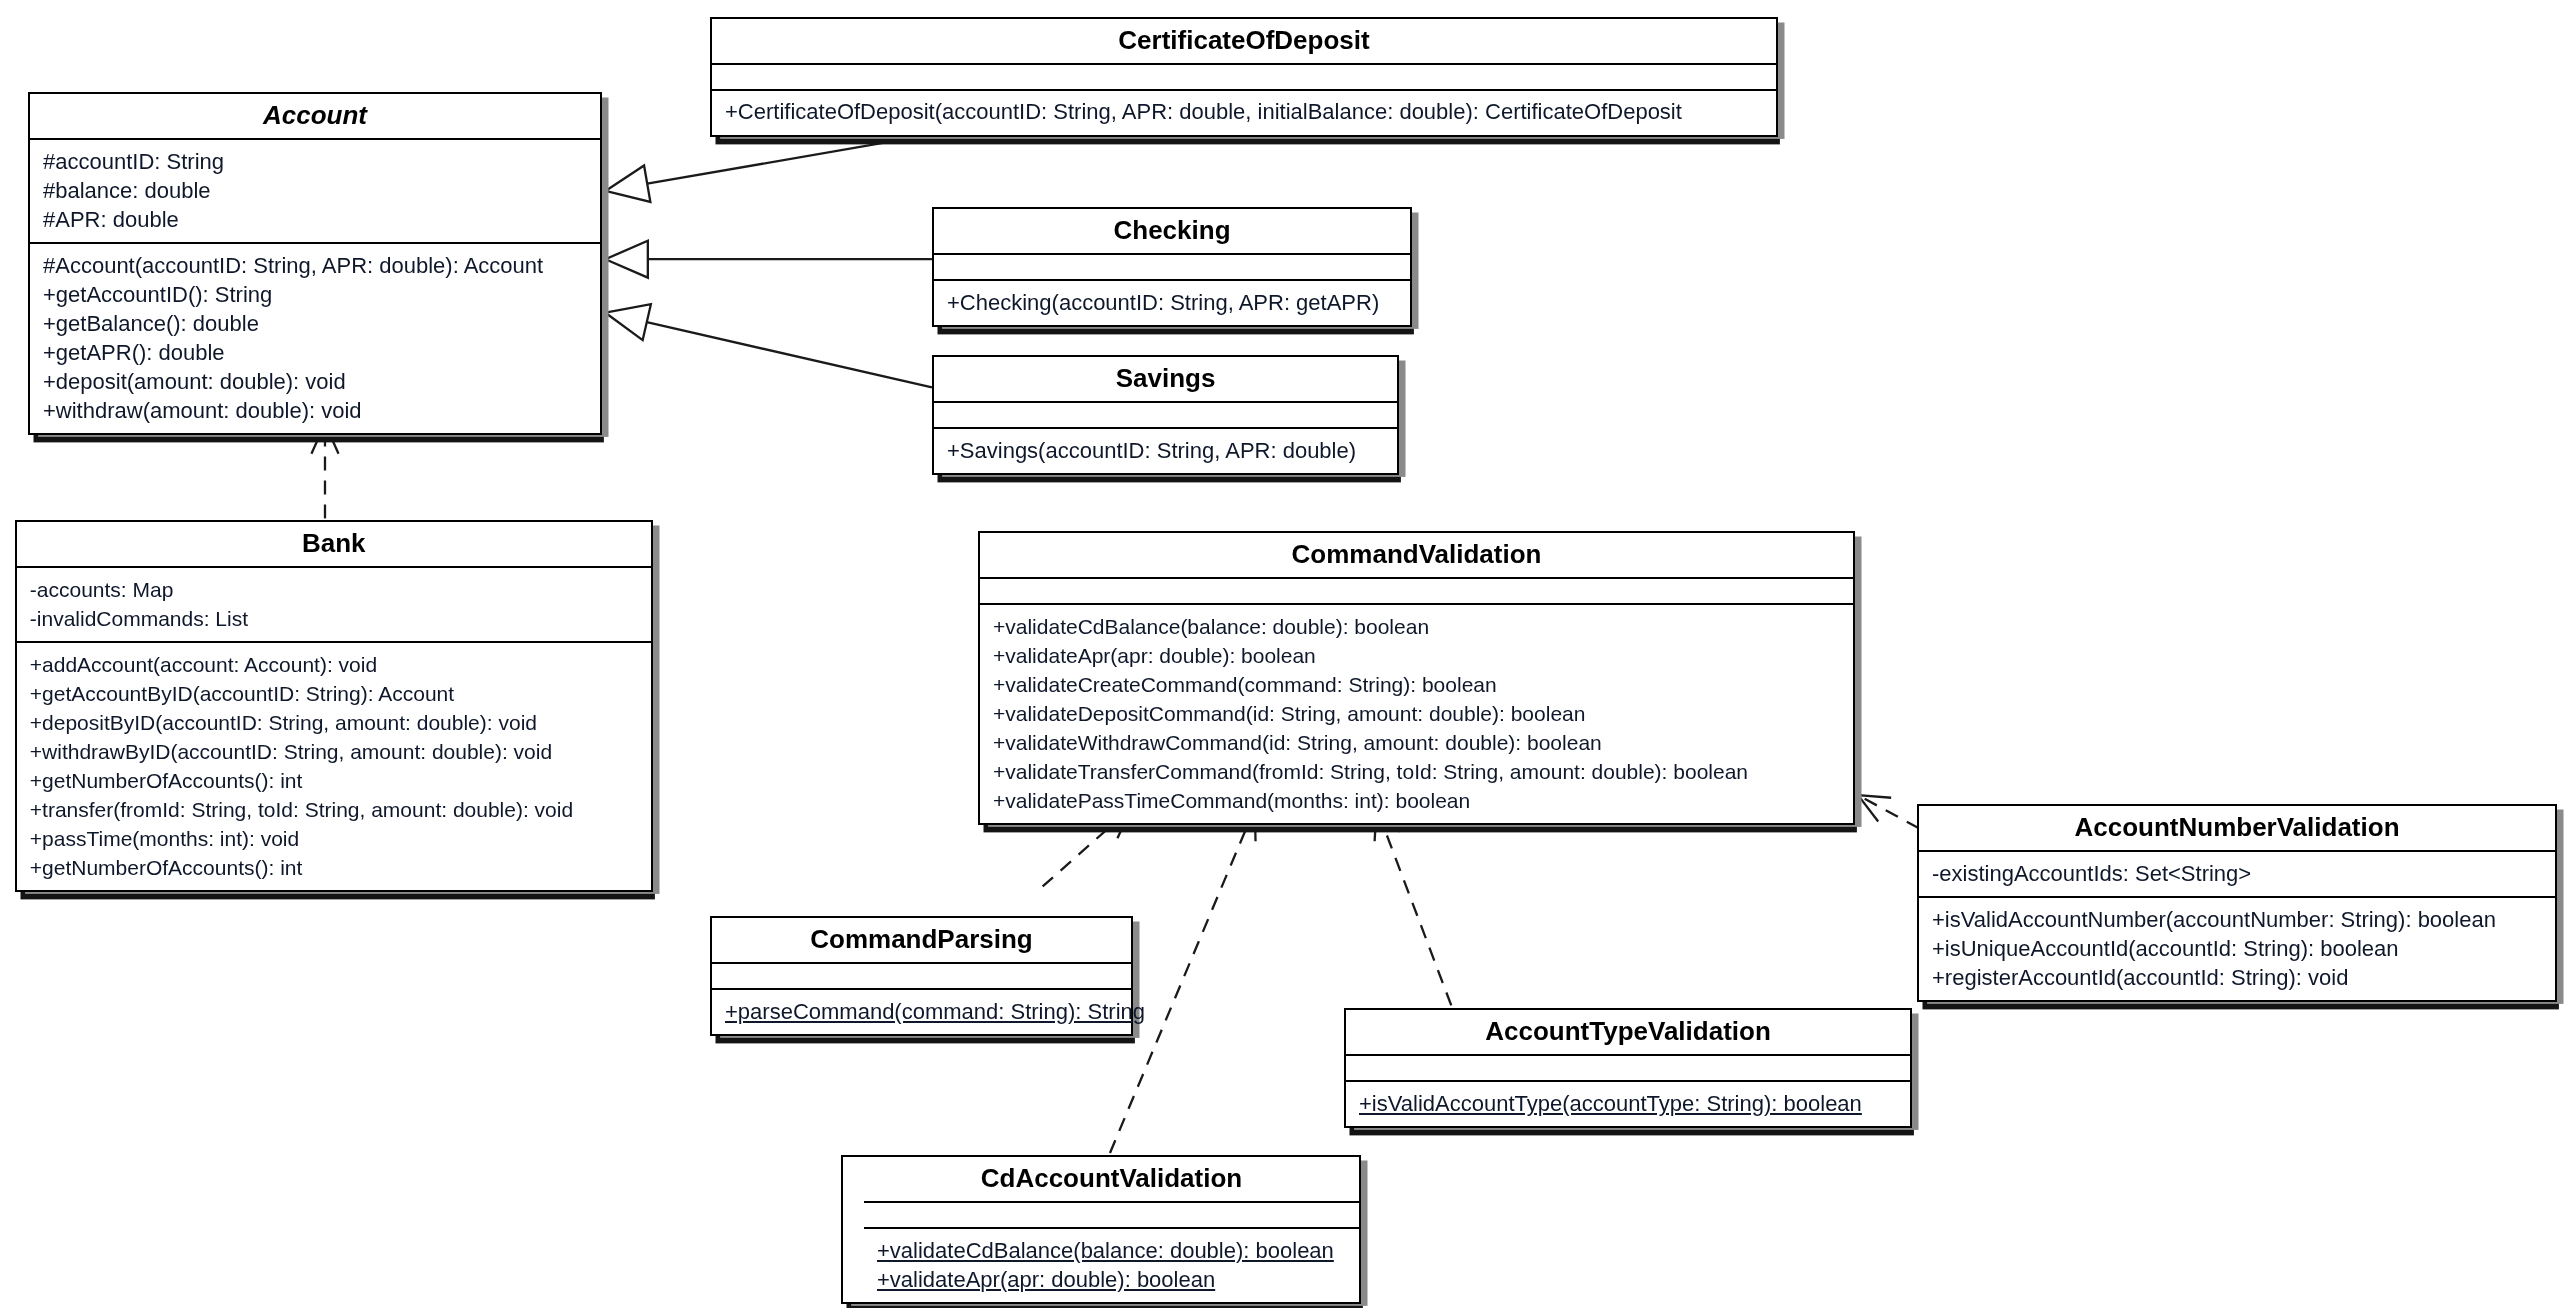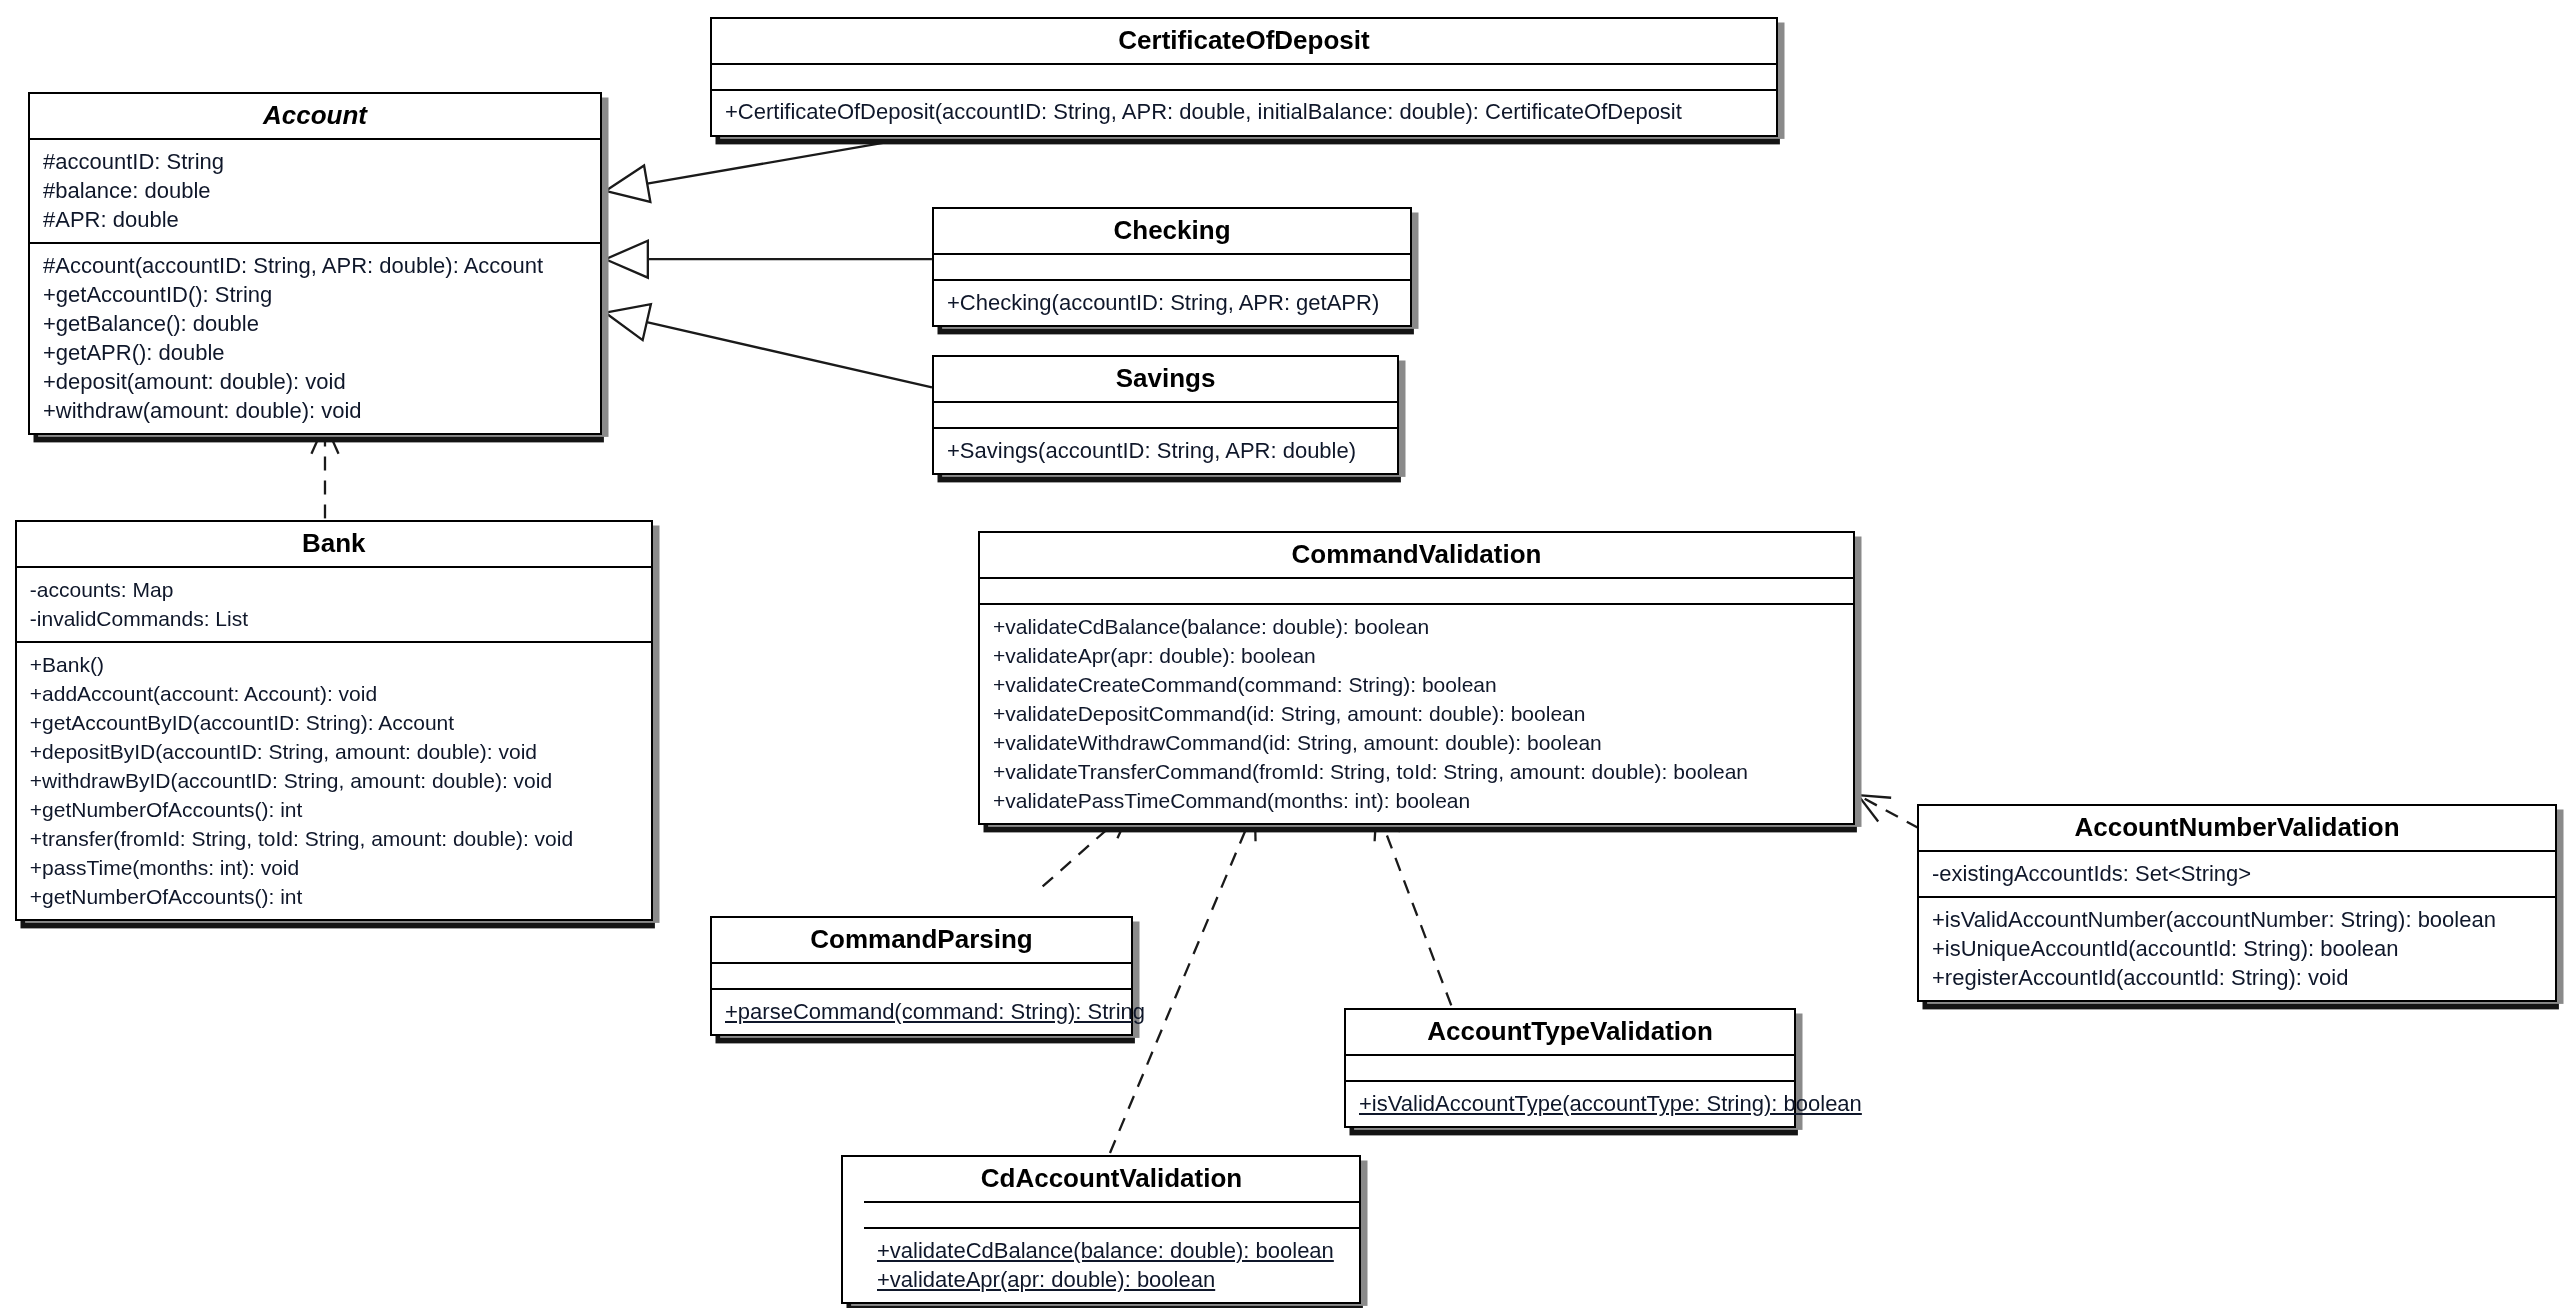--- a/index.html
+++ b/index.html
@@ -50,21 +50,21 @@
 
   
   #cls-account                 { left: 28px;   top: 92px;  width: 574px; }
   #cls-certificateofdeposit    { left: 710px;  top: 16.6px;   width: 1068px; }
   #cls-checking                { left: 932px; top: 207px;  width: 480px; }
   #cls-savings                 { left: 932px; top: 355px;  width: 467px; }
   #cls-bank                    { left: 14.8px;   top: 520px;  width: 638px; }
   #cls-commandvalidation       { left: 978px; top: 531px;  width: 877px; }
   #cls-commandparsing          { left: 710px;  top: 888px;  width: 423px; margin-top: 28px; }
   #cls-accountnumbervalidation { left: 1917px; top: 804px;  width: 640px; }
-  #cls-accounttypevalidation   { left: 1344px; top: 1008px; width: 452px; }
+  #cls-accounttypevalidation   { left: 1344px; top: 1008px; width: 568px; }
   #cls-cdaccountvalidation     { left: 841px;  top: 1155px; width: 520px; padding-left: 21px; }
   #cls-bank .uml-member,
   #cls-commandvalidation .uml-member { font-size: 21px; }
 </style>
 </head>
 <body>
 
 <div id="canvas">
   <svg id="edge-layer" viewBox="0 0 2792 1418" xmlns="http://www.w3.org/2000/svg">
       <g>
@@ -142,21 +142,20 @@
         <div class="uml-member">+Savings(accountID: String, APR: double)</div>
       </div>
     </div>
     <div class="uml-class" id="cls-bank">
       <div class="uml-title">Bank</div>
       <div class="uml-section">
         <div class="uml-member">-accounts: Map</div>
         <div class="uml-member">-invalidCommands: List</div>
       </div>
       <div class="uml-section">
-        <div class="uml-member">+Bank()</div>
         <div class="uml-member">+addAccount(account: Account): void</div>
         <div class="uml-member">+getAccountByID(accountID: String): Account</div>
         <div class="uml-member">+depositByID(accountID: String, amount: double): void</div>
         <div class="uml-member">+withdrawByID(accountID: String, amount: double): void</div>
         <div class="uml-member">+getNumberOfAccounts(): int</div>
         <div class="uml-member">+transfer(fromId: String, toId: String, amount: double): void</div>
         <div class="uml-member">+passTime(months: int): void</div>
         <div class="uml-member">+getNumberOfAccounts(): int</div>
       </div>
     </div>

